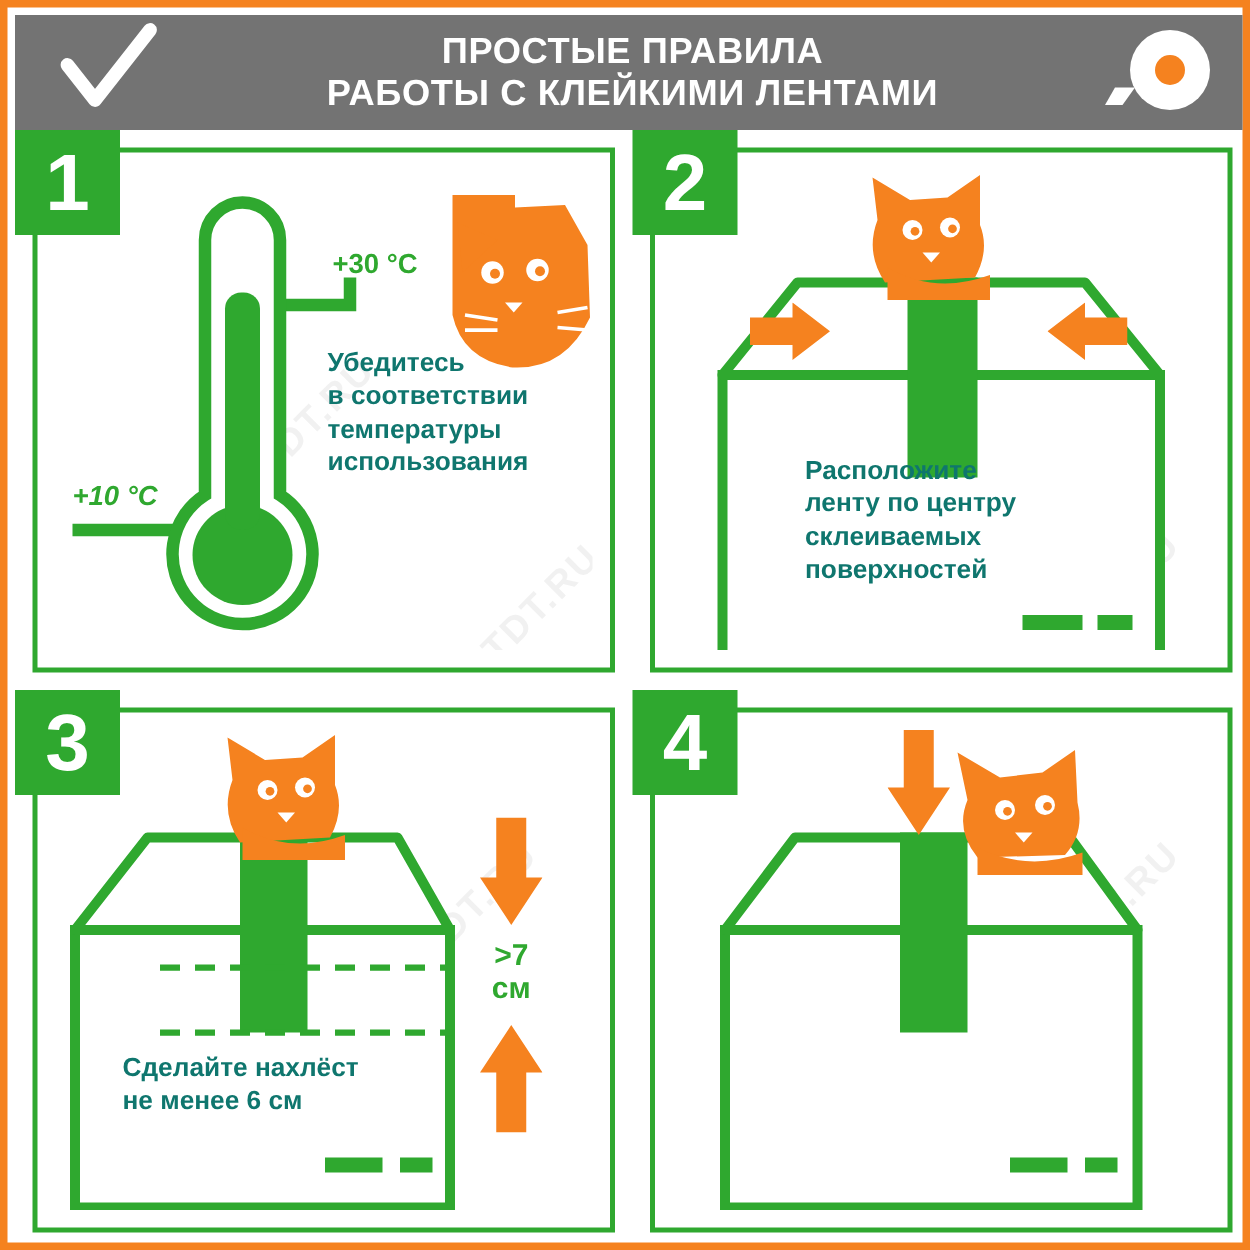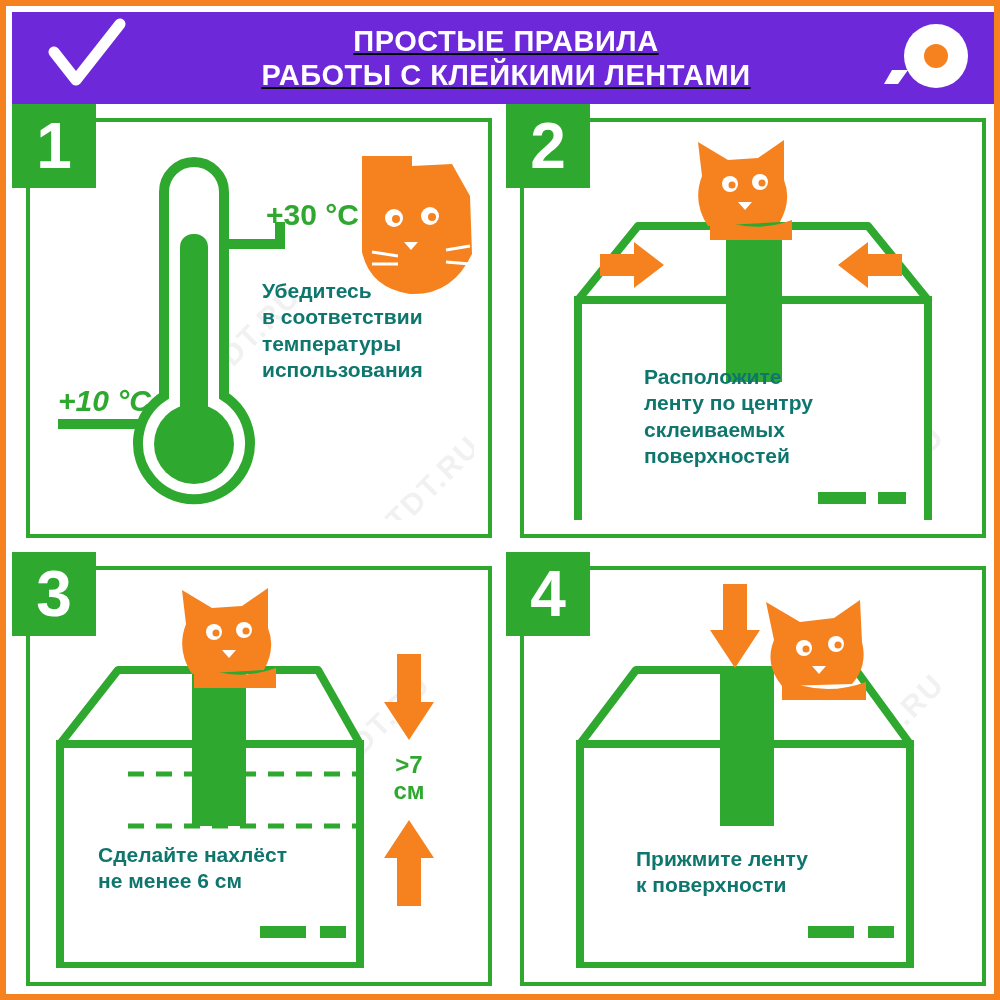--- a/index.html
+++ b/index.html
@@ -19,26 +19,25 @@
     box-sizing: border-box;
     overflow: hidden;
   }
 
   
   .header {
     position: absolute;
     left: 6px; top: 6px;
     width: 988px;
     height: 92px;
-    background: #6d28d9;
+    background: #737373;
     display: flex;
     align-items: center;
     justify-content: center;
     box-sizing: border-box;
-    text-decoration: underline;
   }
   .header-check {
     position: absolute;
     left: 34px; top: 6px;
     width: 80px; height: 80px;
   }
   .header-tape {
     position: absolute;
     right: 26px; top: 10px;
     width: 96px; height: 72px;
@@ -121,21 +120,21 @@
     color: #0f766e;
     font-weight: bold;
     font-size: 21px;
     line-height: 1.26;
     white-space: pre-line;
   }
   .temp-label {
     position: absolute;
     color: #2fa82f;
     font-weight: bold;
-    font-size: 30px;
+    font-size: 22px;
   }
   .len-label {
     position: absolute;
     color: #2fa82f;
     font-weight: bold;
     font-size: 24px;
     line-height: 1.1;
     text-align: center;
   }
 
@@ -323,21 +322,19 @@
           <svg width="130" height="110" viewBox="0 0 130 110" style="position:absolute; left:216px; top:10px;">
             <path d="M20 46 L12 8 L46 28 L80 24 L106 6 L108 48 Q114 72 98 90 L28 92 Q10 70 20 46 Z" fill="#f5821f"></path>
             <circle cx="50" cy="54" r="8" fill="#ffffff"></circle>
             <circle cx="82" cy="50" r="8" fill="#ffffff"></circle>
             <circle cx="52" cy="55" r="3.5" fill="#f5821f"></circle>
             <circle cx="84" cy="51" r="3.5" fill="#f5821f"></circle>
             <path d="M58 72 L72 72 L65 80 Z" fill="#ffffff"></path>
             <path d="M28 84 Q68 104 112 88 L112 106 L28 106 Z" fill="#f5821f"></path>
           </svg>
 
-          <div class="cap" style="left:98px; top:262px;">Прижмите ленту
-к поверхности</div>
         </div>
       </div>
       <div class="step-badge">4</div>
     </div>
 
   </div>
 </div>
 
 </body></html>

